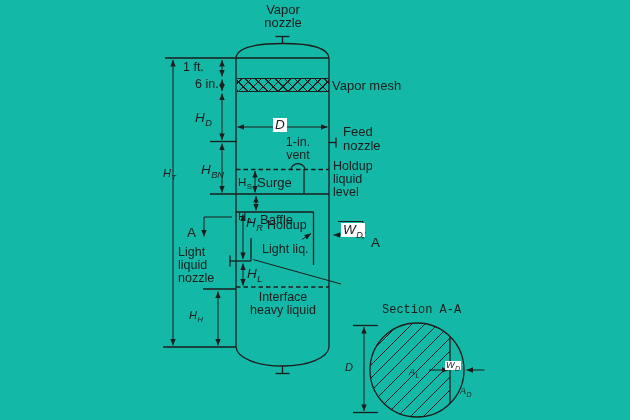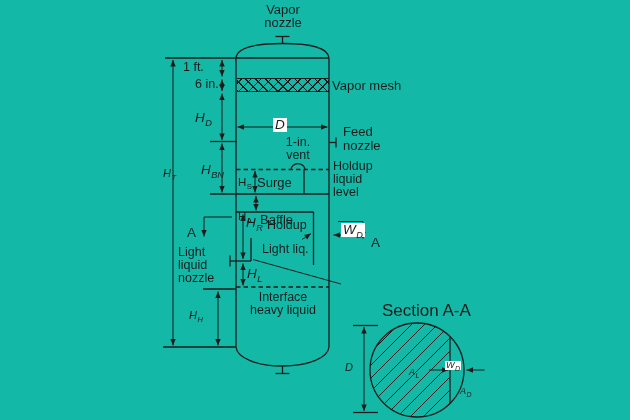--- a/index.html
+++ b/index.html
@@ -183,19 +183,19 @@
 
 
   <div class="lbl ctr" style="left:246px;top:291px;width:74px;">
     <div>Interface</div>
     <div>heavy liquid</div>
   </div>
 
   <div class="dim big" style="left:189px;top:308px;"><span>H</span><sub>H</sub></div>
 
 
-  <div class="lbl" style="left:382px;top:304px;font-size:17px;">Section A-A</div>
+  <div class="lbl" style="left:382px;top:304px;font-size:12px;font-family:Liberation Mono, monospace;">Section A-A</div>
   <div class="dim big" style="left:345px;top:360px;">D</div>
   <div class="dim sm" style="left:409px;top:368px;"><span>A</span><sub>L</sub></div>
   <div class="dim sm mask" style="left:445px;top:361px;padding:0 1px;"><span>W</span><sub>D</sub></div>
   <div class="dim sm" style="left:460px;top:387px;"><span>A</span><sub>D</sub></div>
 
 </div>
 
 </body></html>

